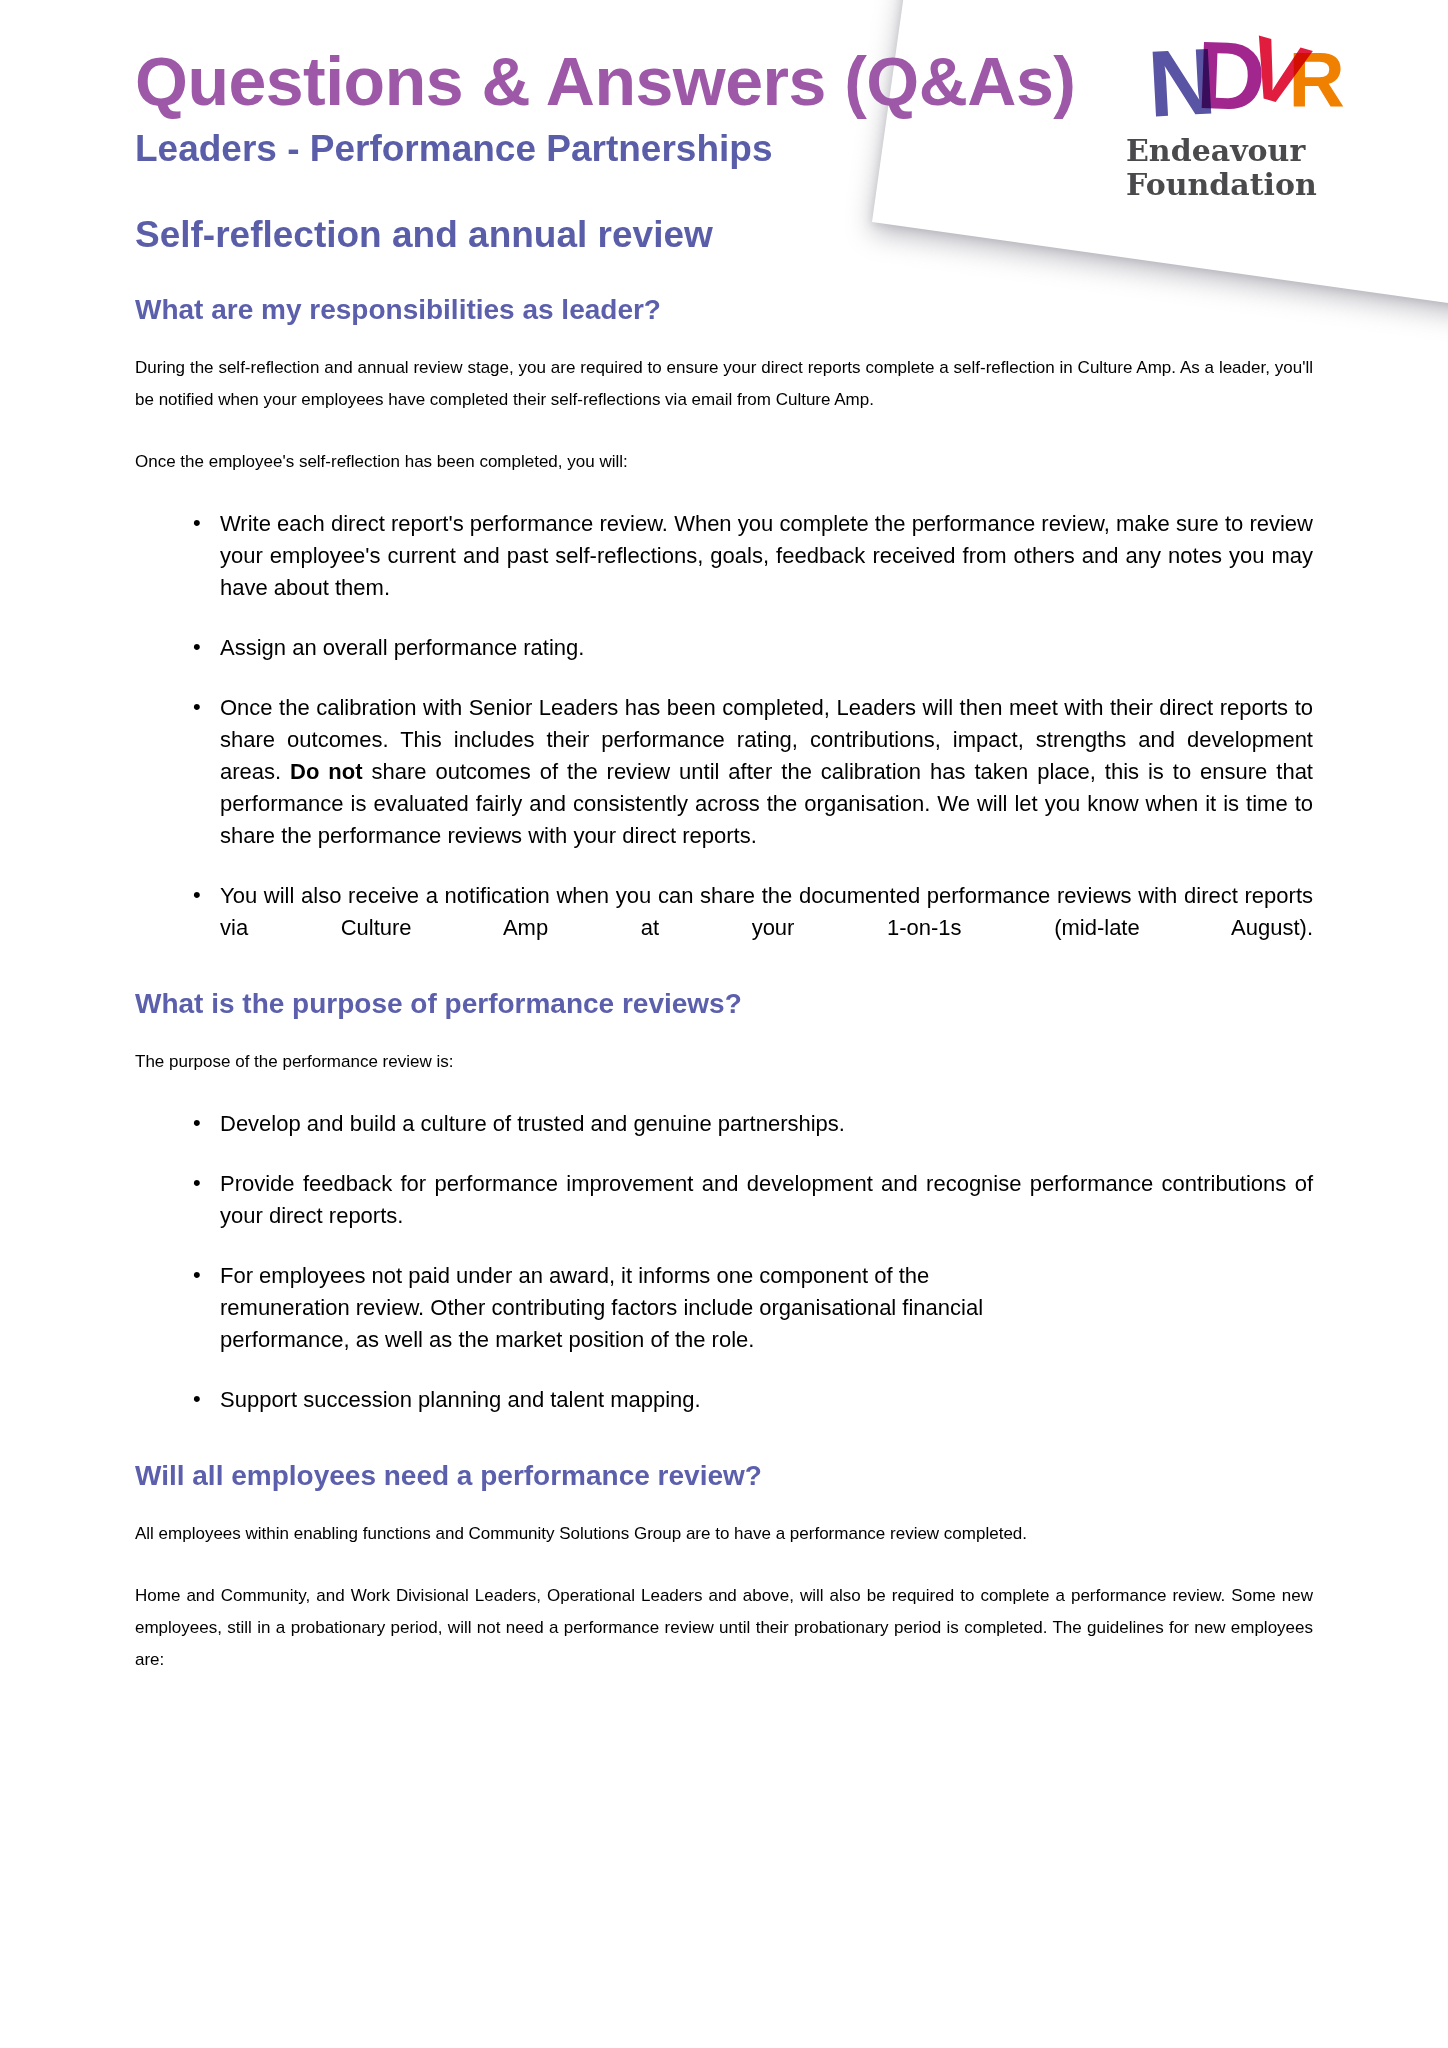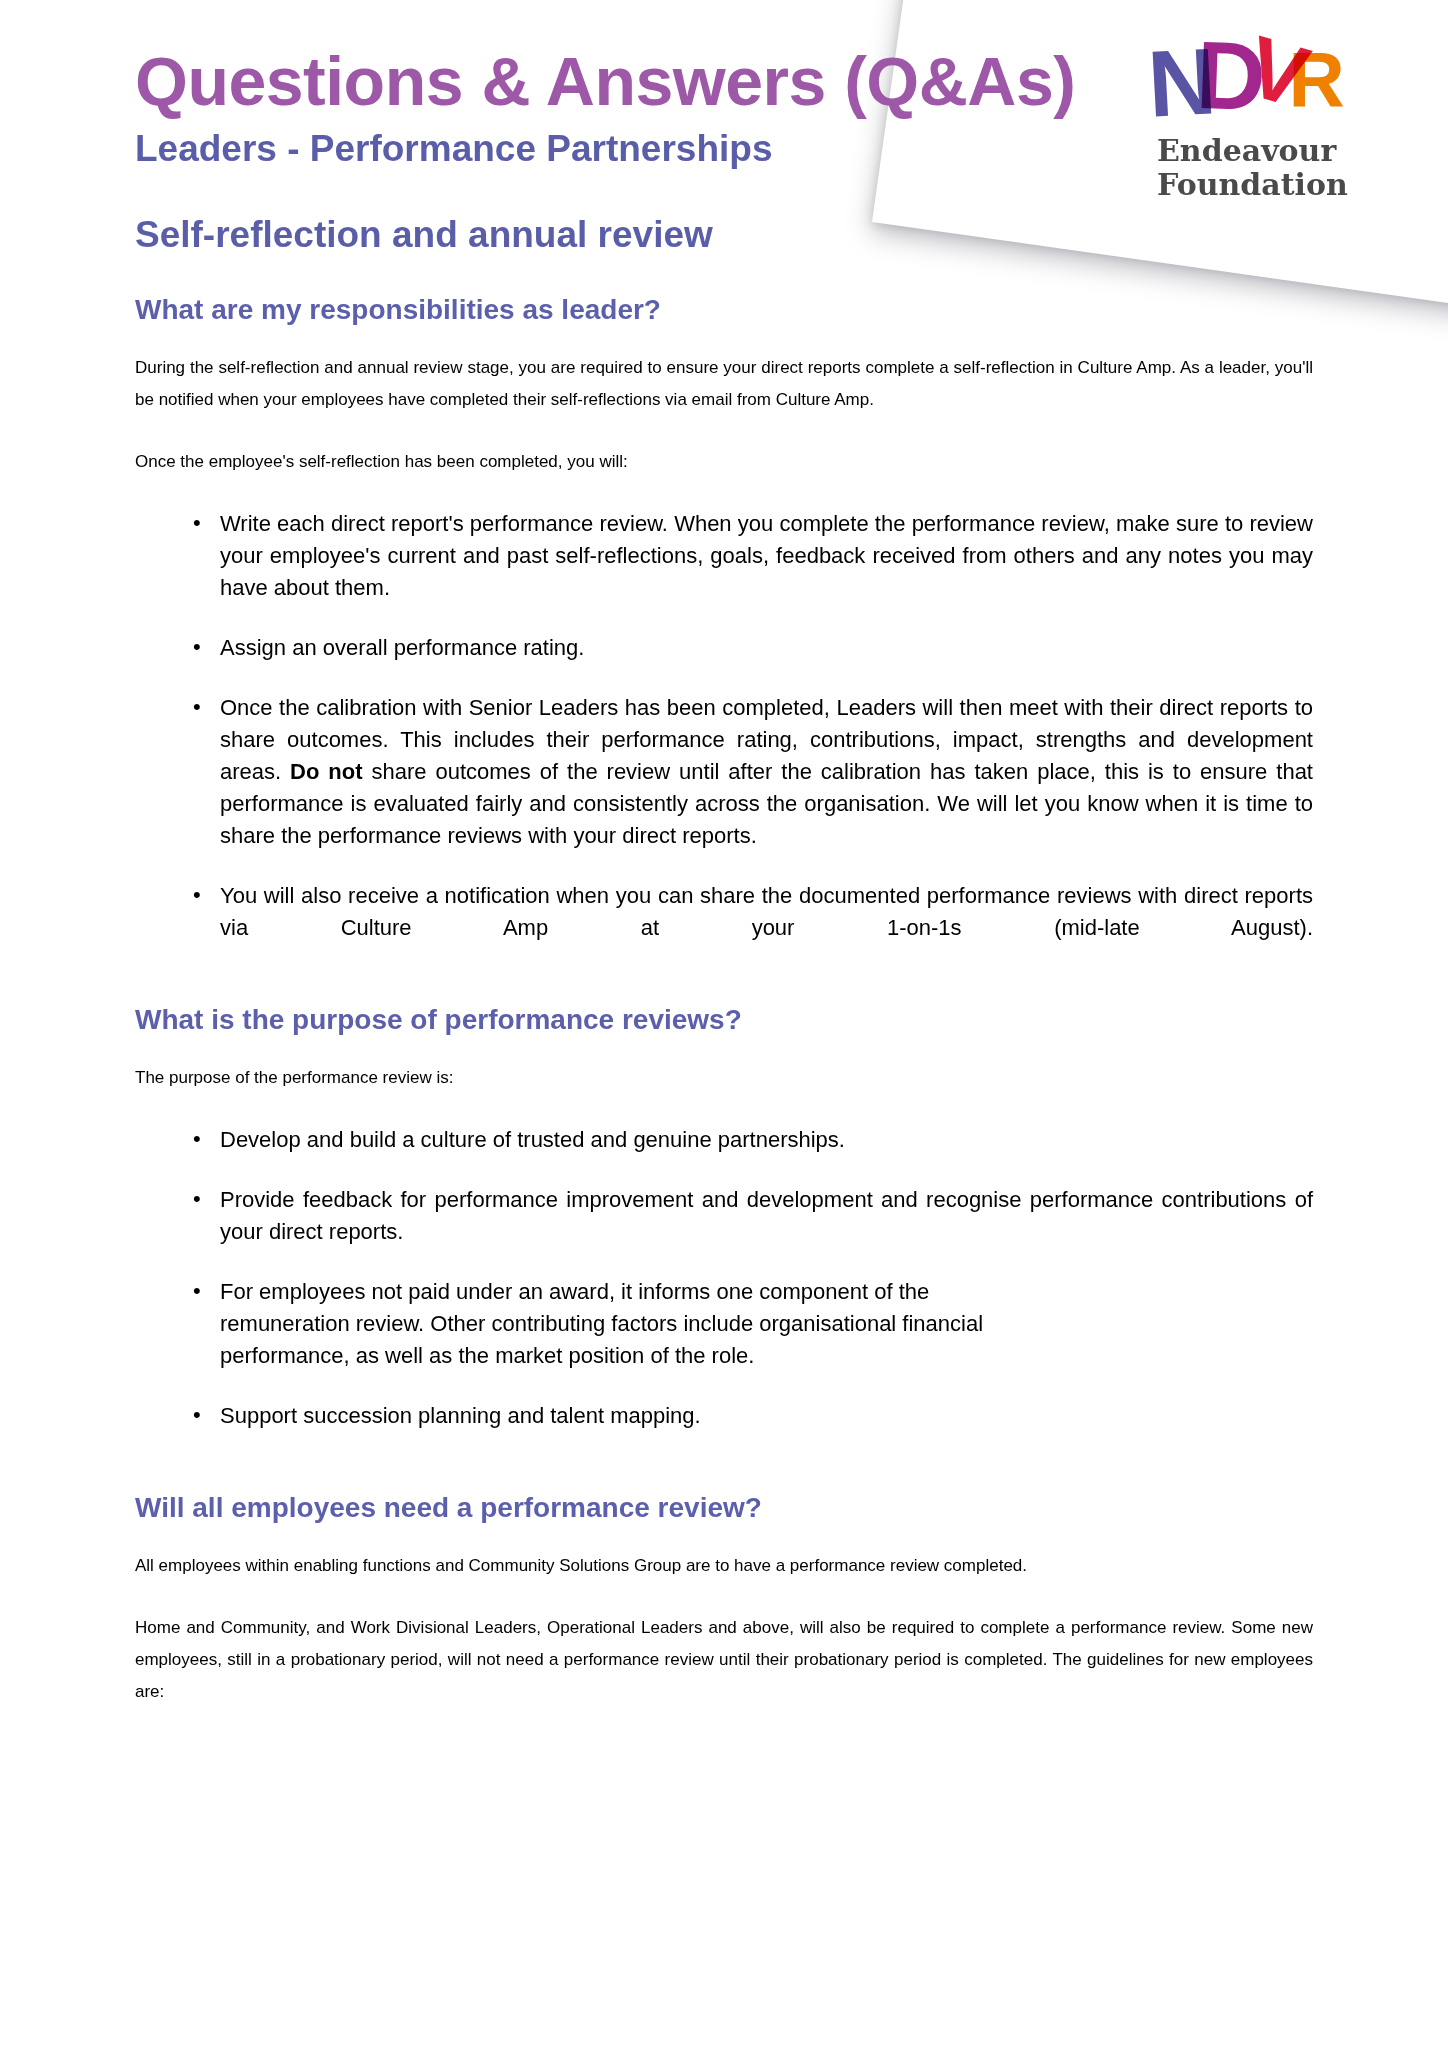--- a/index.html
+++ b/index.html
@@ -32,21 +32,21 @@
   .logo-letters { position:absolute; left:1148px; top:36px; display:flex; align-items:flex-start; }
   .ltr {
     font-weight:bold; line-height:1; mix-blend-mode:multiply;
     font-family:"Liberation Sans",sans-serif; display:inline-block;
   }
   .ltr-n { color:#5a54a4; font-size:94px; transform:rotate(-3deg); }
   .ltr-d { color:#a1278f; font-size:96px; margin-left:-20px; transform:rotate(2deg) translateY(-8px); }
   .ltr-v { color:#e01d3e; font-size:86px; margin-left:-18px; transform:rotate(16deg) translateY(-8px); }
   .ltr-r { color:#f08100; font-size:78px; margin-left:-16px; transform:translateY(4px); }
   .logo-text {
-    position:absolute; left:1157px; top:134px;
+    position:absolute; left:1126px; top:134px;
     font-family:"DejaVu Serif","Liberation Serif",serif;
     font-size:30px; line-height:34px; color:#4a4a4c; font-weight:600;
   }
 
   
   .content { position:relative; z-index:3; padding:0 135px; }
 
   h1.title {
     margin-top:50px;
     font-size:68px; line-height:62px; font-weight:bold;
@@ -57,21 +57,21 @@
     color:#5a5ea9;
   }
   h2.sub1 { margin-top:18px; }
   h2.sub2 { margin-top:48px; }
 
   h3.q-heading {
     font-size:28px; line-height:32px; font-weight:bold;
     color:#5b5fac;
     margin:40px 0 26px 0;
   }
-  h3.q-gap { margin-top:60px; }
+  h3.q-gap { margin-top:44px; }
 
   p.body-text {
     font-size:17px; line-height:32px; color:#000;
     margin:0 0 30px 0;
   }
   .just { text-align:justify; }
   .just-last { text-align-last:justify; }
 
   ul.bullet-list { list-style:none; margin:0 0 30px 0; padding:0; }
   ul.bullet-list li {

